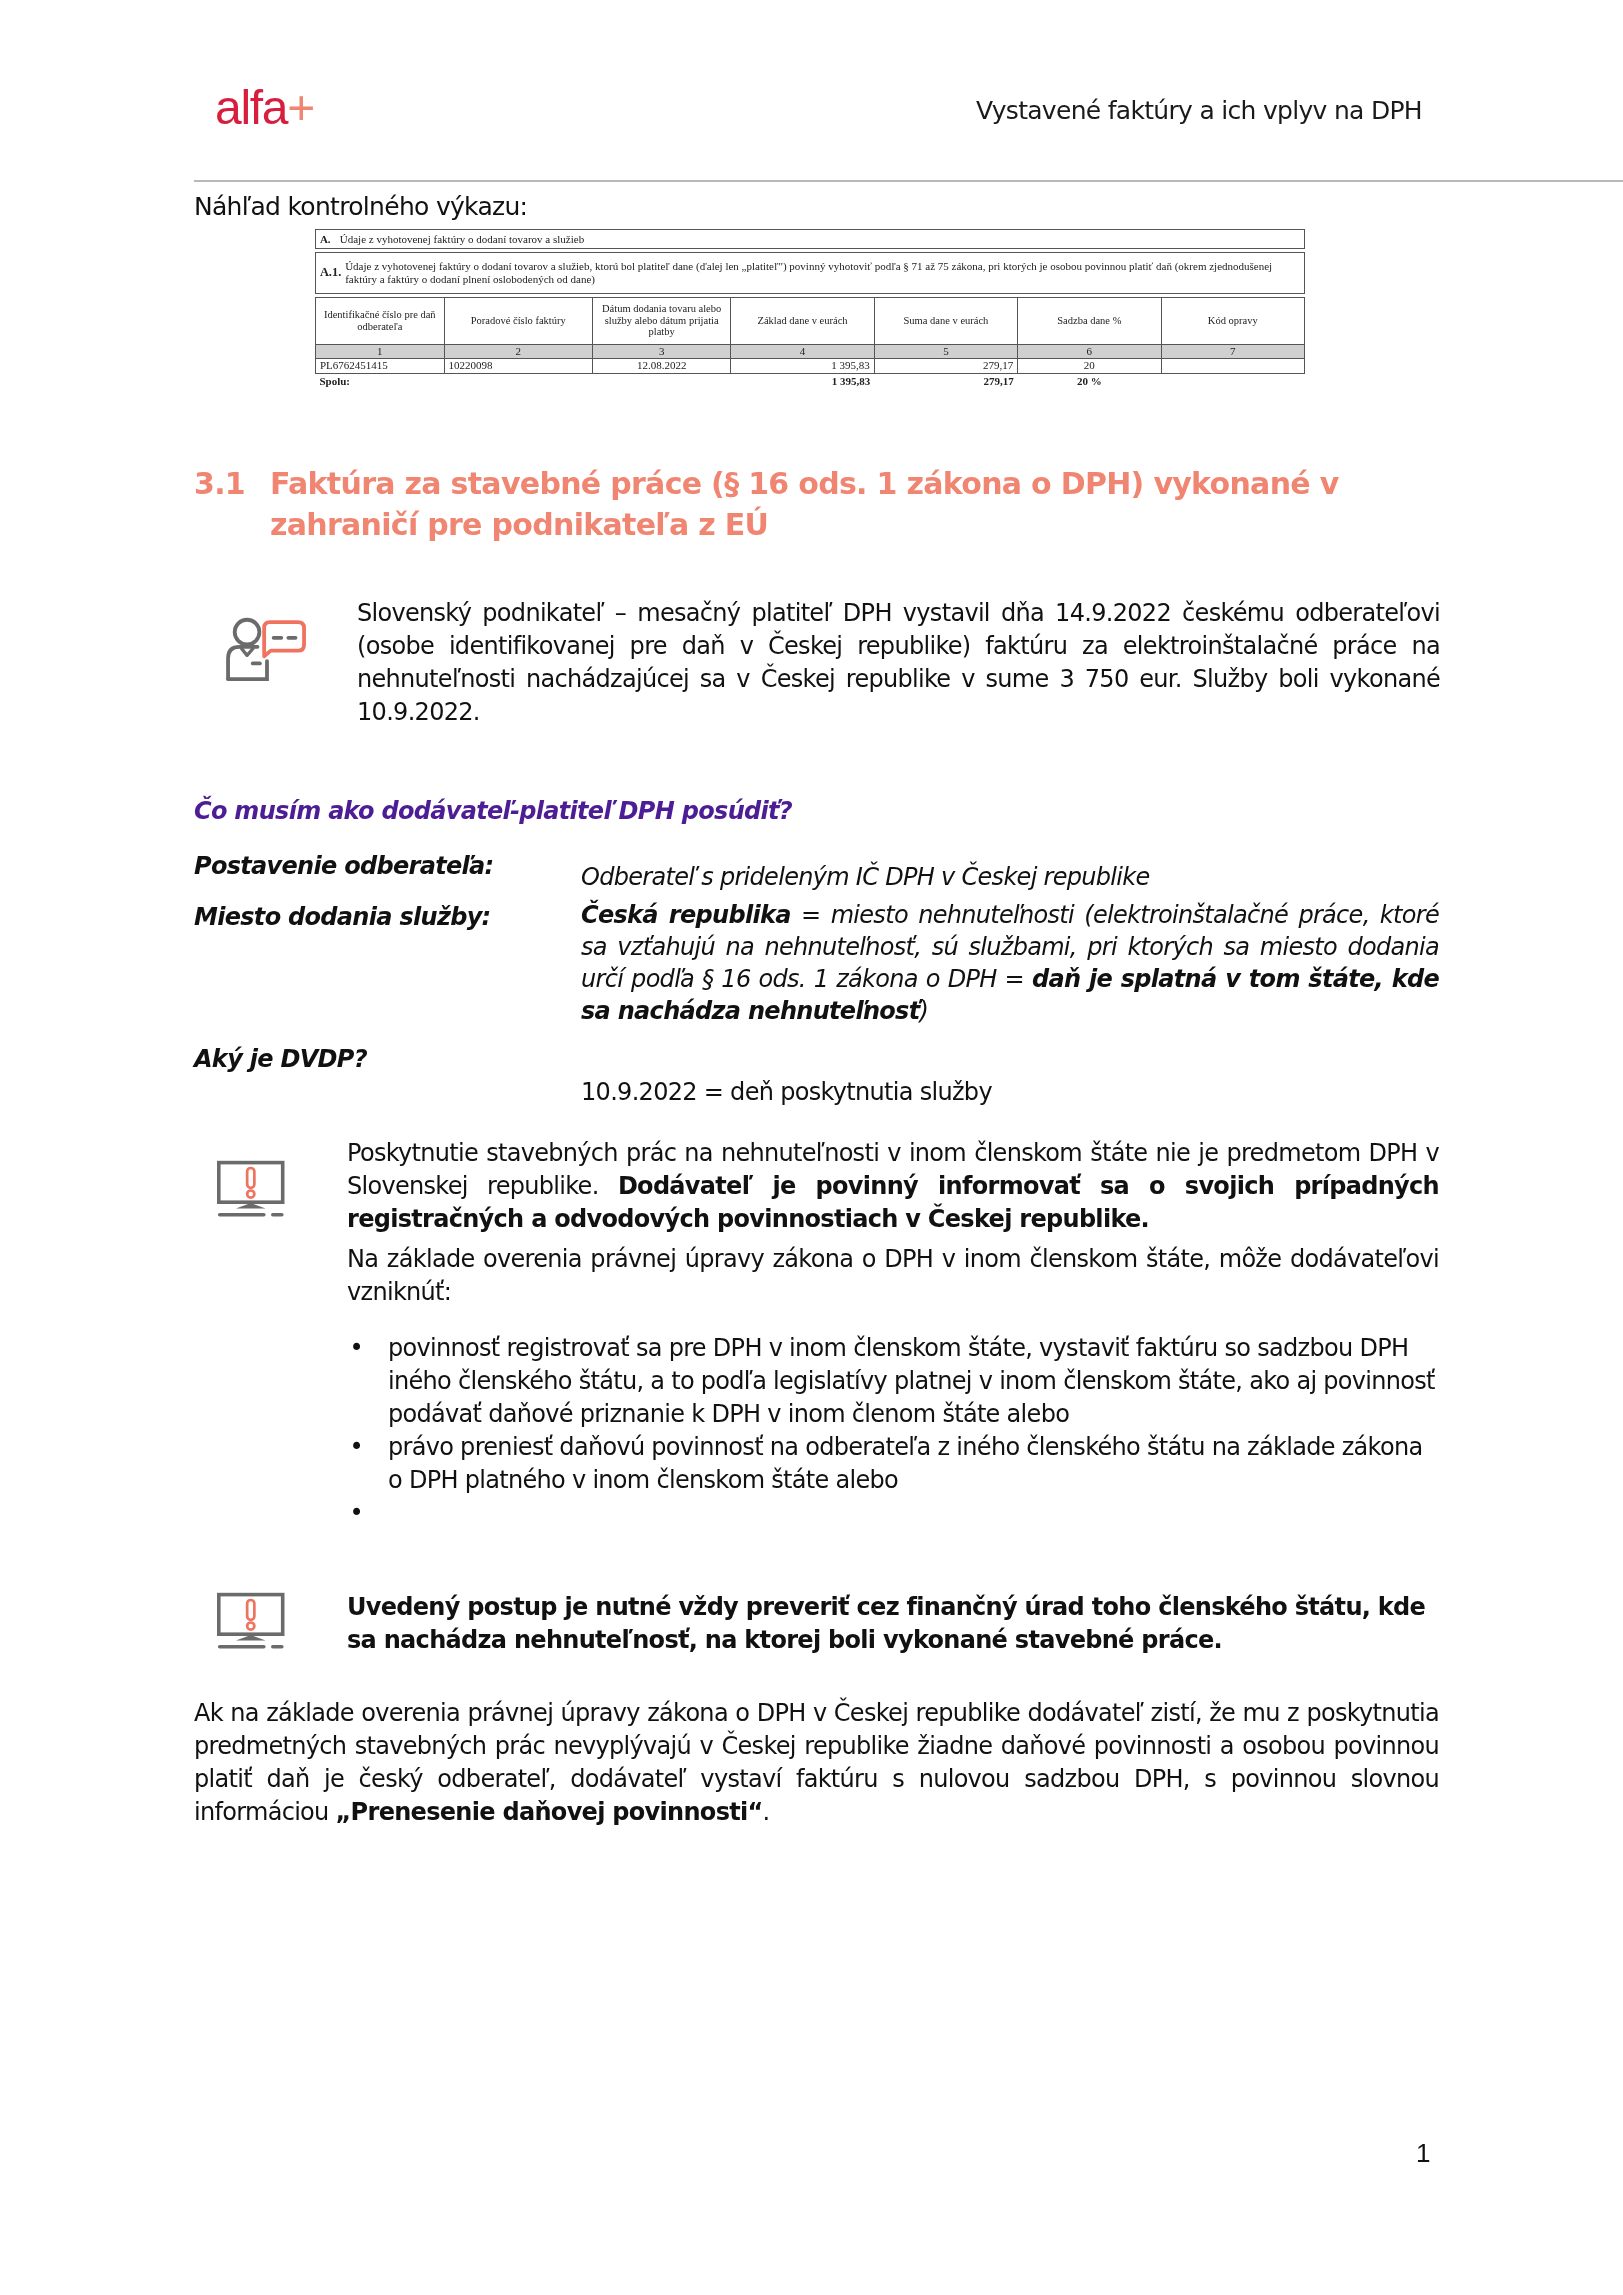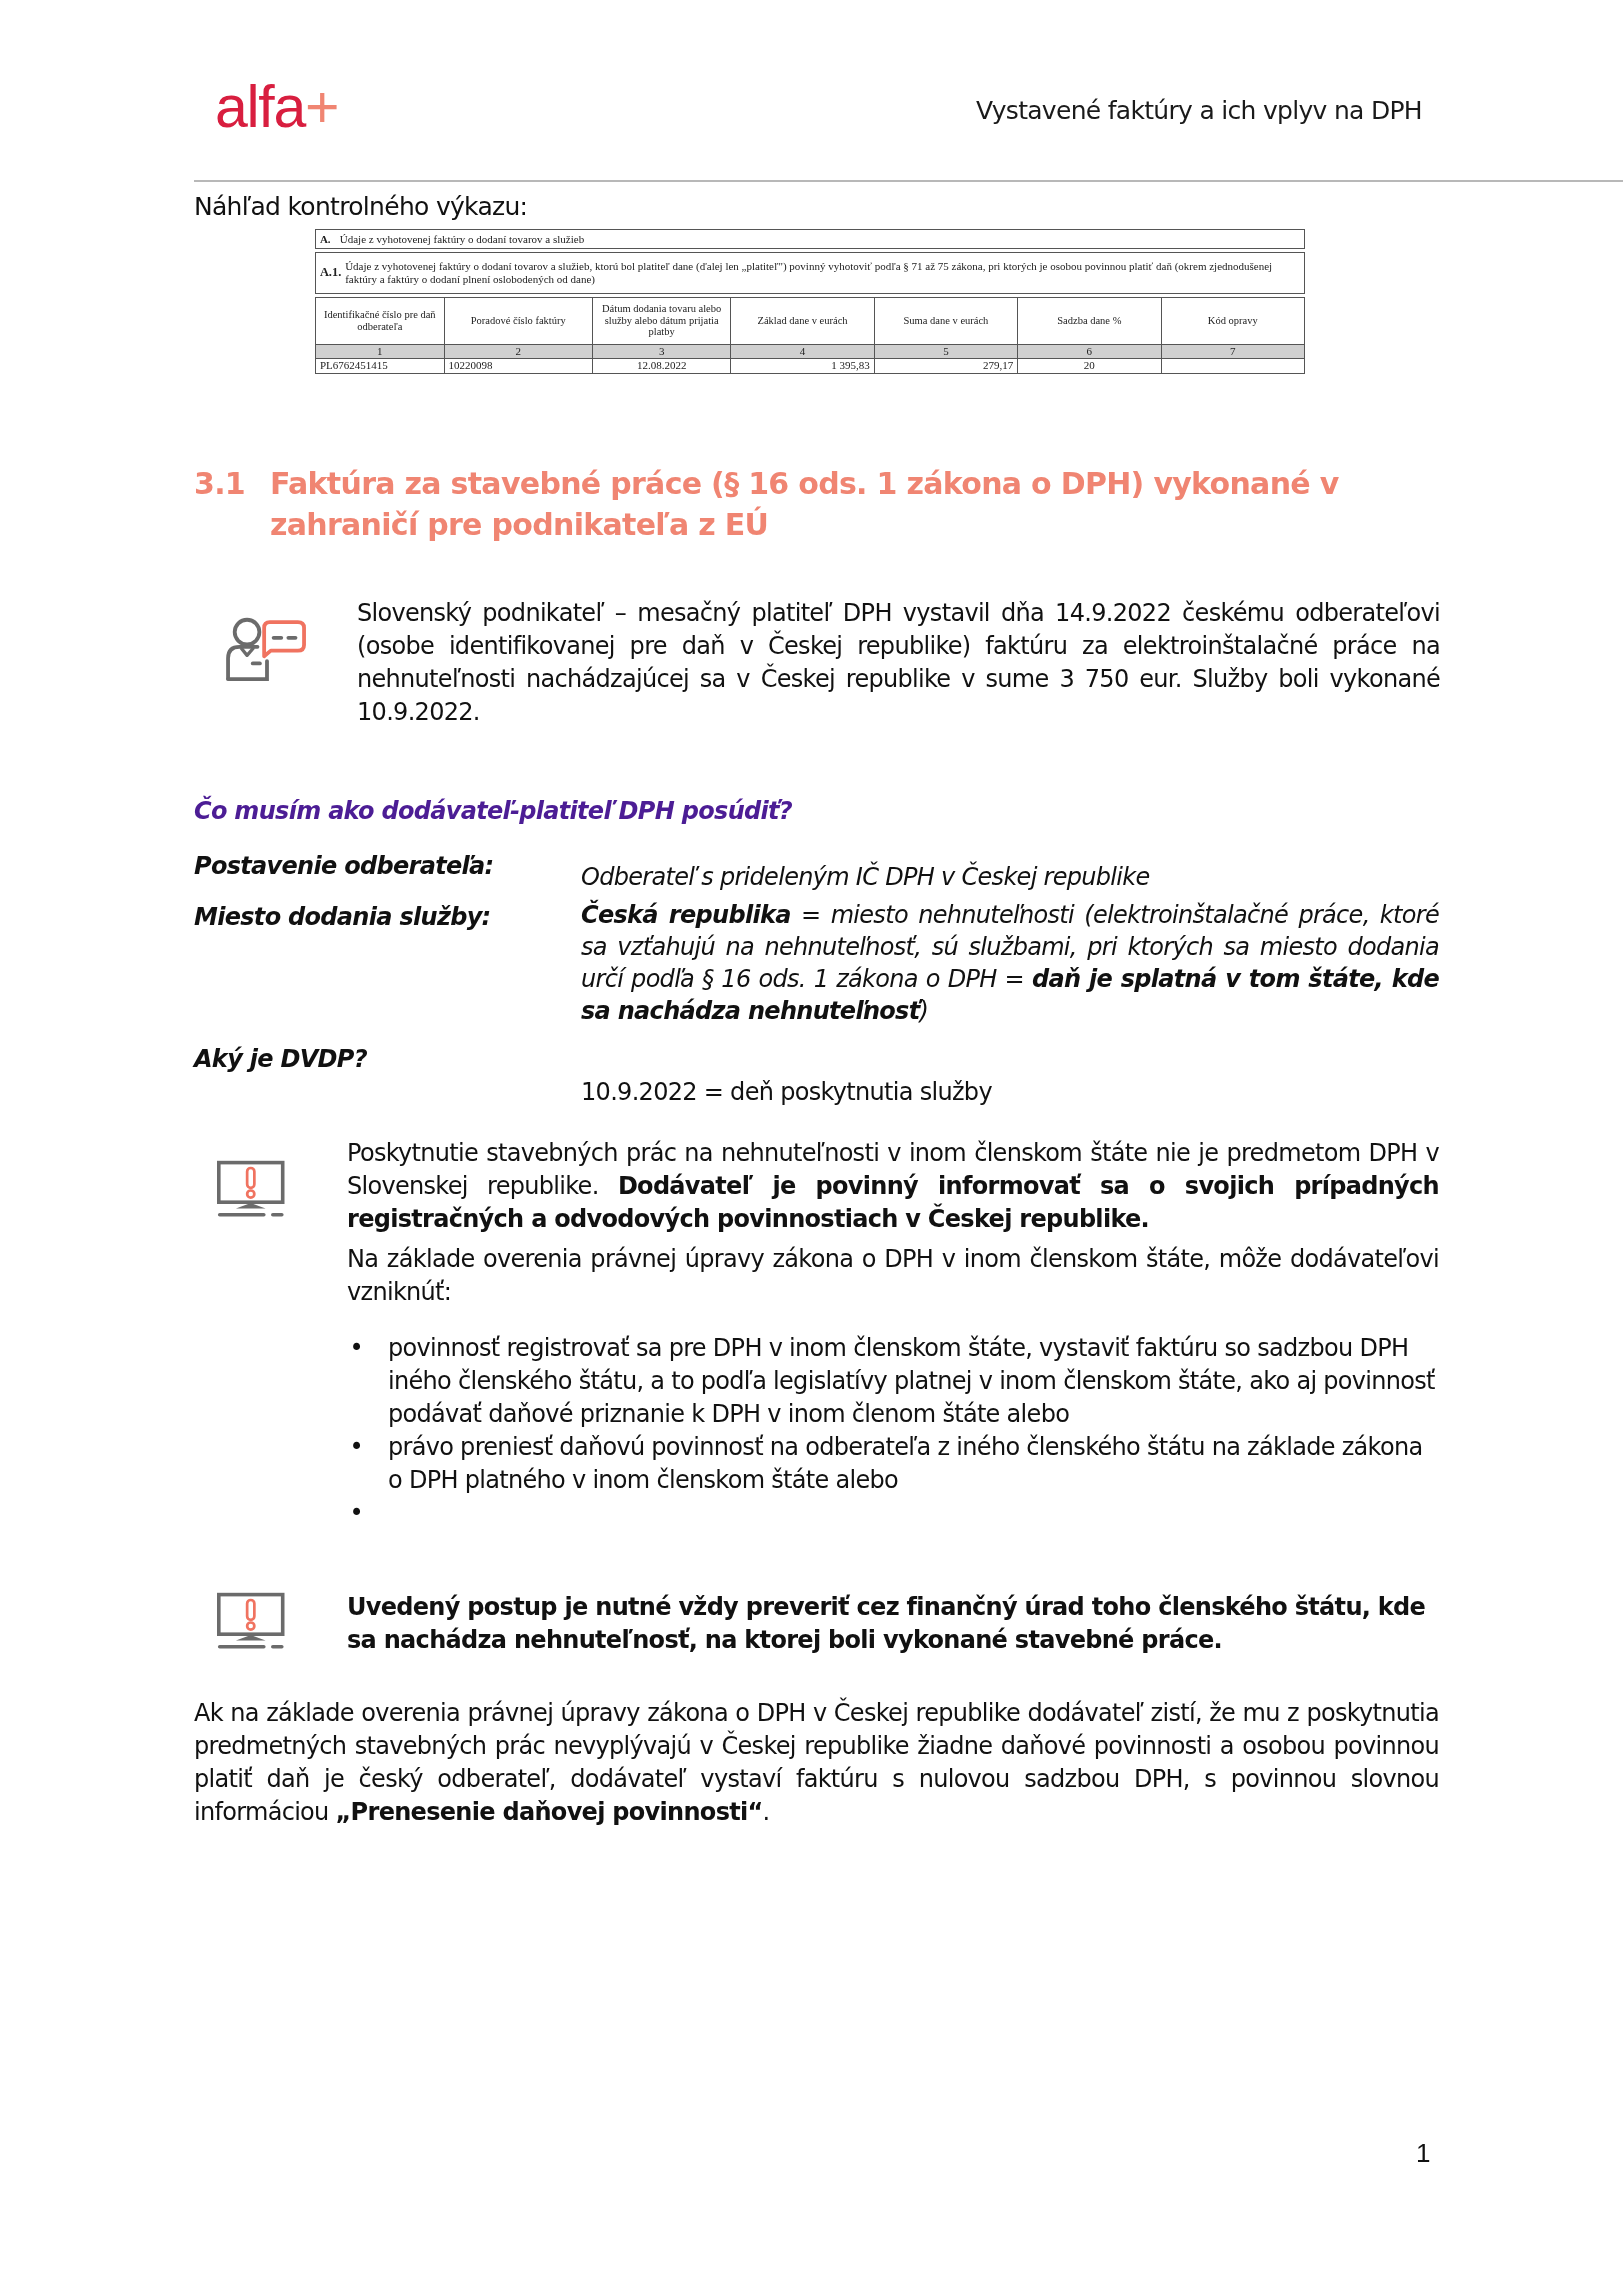--- a/index.html
+++ b/index.html
@@ -1,19 +1,19 @@
 <!DOCTYPE html>
 <html style="font-size:10.5px"><head>
 <meta charset="utf-8">
 <style>
   html, body { margin: 0; padding: 0; background: #ffffff; }
   body { width: 1623px; height: 2295px; position: relative; overflow: hidden;
          font-family: "DejaVu Sans", sans-serif; color: #111; }
   .abs { position: absolute; }
-  .logo { left: 215px; top: 71px; font-family: "Liberation Sans", sans-serif; font-size: 59px; line-height: 73px; letter-spacing: -1.3px; }
+  .logo { left: 215px; top: 71px; font-family: "Liberation Sans", sans-serif; font-size: 48px; line-height: 73px; letter-spacing: -1.3px; }
   .logo .a { color: #d81e3f; }
   .logo .p { color: #f08572; }
   .header-title { left: 976px; top: 96px; font-size: 25px; color: #1a1a1a; font-family: "DejaVu Sans", sans-serif; letter-spacing: -0.7px; }
   .header-rule { left: 194px; top: 180px; width: 1429px; height: 2px; background: #b8b8b8; }
   .preview-label { left: 194px; top: 192px; font-size: 25px; letter-spacing: -0.7px; }
 
   .kv-table { left: 315px; top: 229px; width: 990px; font-family: "Liberation Serif", serif; color: #222; }
   .kv-table table { border-collapse: collapse; width: 100%; }
   .kv-table td { border: 1.3px solid #555; padding: 0 3.9px; font-size: 11px; line-height: 13px; }
   .kv-sec td { padding: 2.6px 3.9px; }
@@ -100,20 +100,29 @@
     </tr>
     <tr class="kv-row">
       <td>PL6762451415</td>
       <td>10220098</td>
       <td class="c">12.08.2022</td>
       <td class="r">1 395,83</td>
       <td class="r">279,17</td>
       <td class="c">20</td>
       <td></td>
     </tr>
+    <tr class="kv-sum">
+      <td>Spolu:</td>
+      <td></td>
+      <td></td>
+      <td class="r">1 395,83</td>
+      <td class="r">279,17</td>
+      <td class="c">20 %</td>
+      <td></td>
+    </tr>
   </tbody>
     </table>
 </div>
 
 <div class="abs h31">
   <span class="num">3.1</span>
   <span class="txt">Faktúra za stavebné práce (§ 16 ods. 1 zákona o DPH) vykonané v zahraničí pre podnikateľa z EÚ</span>
 </div>
 
 <svg class="icon" style="left:208px; top:605px;" width="118" height="95" viewBox="0 0 220 200">

